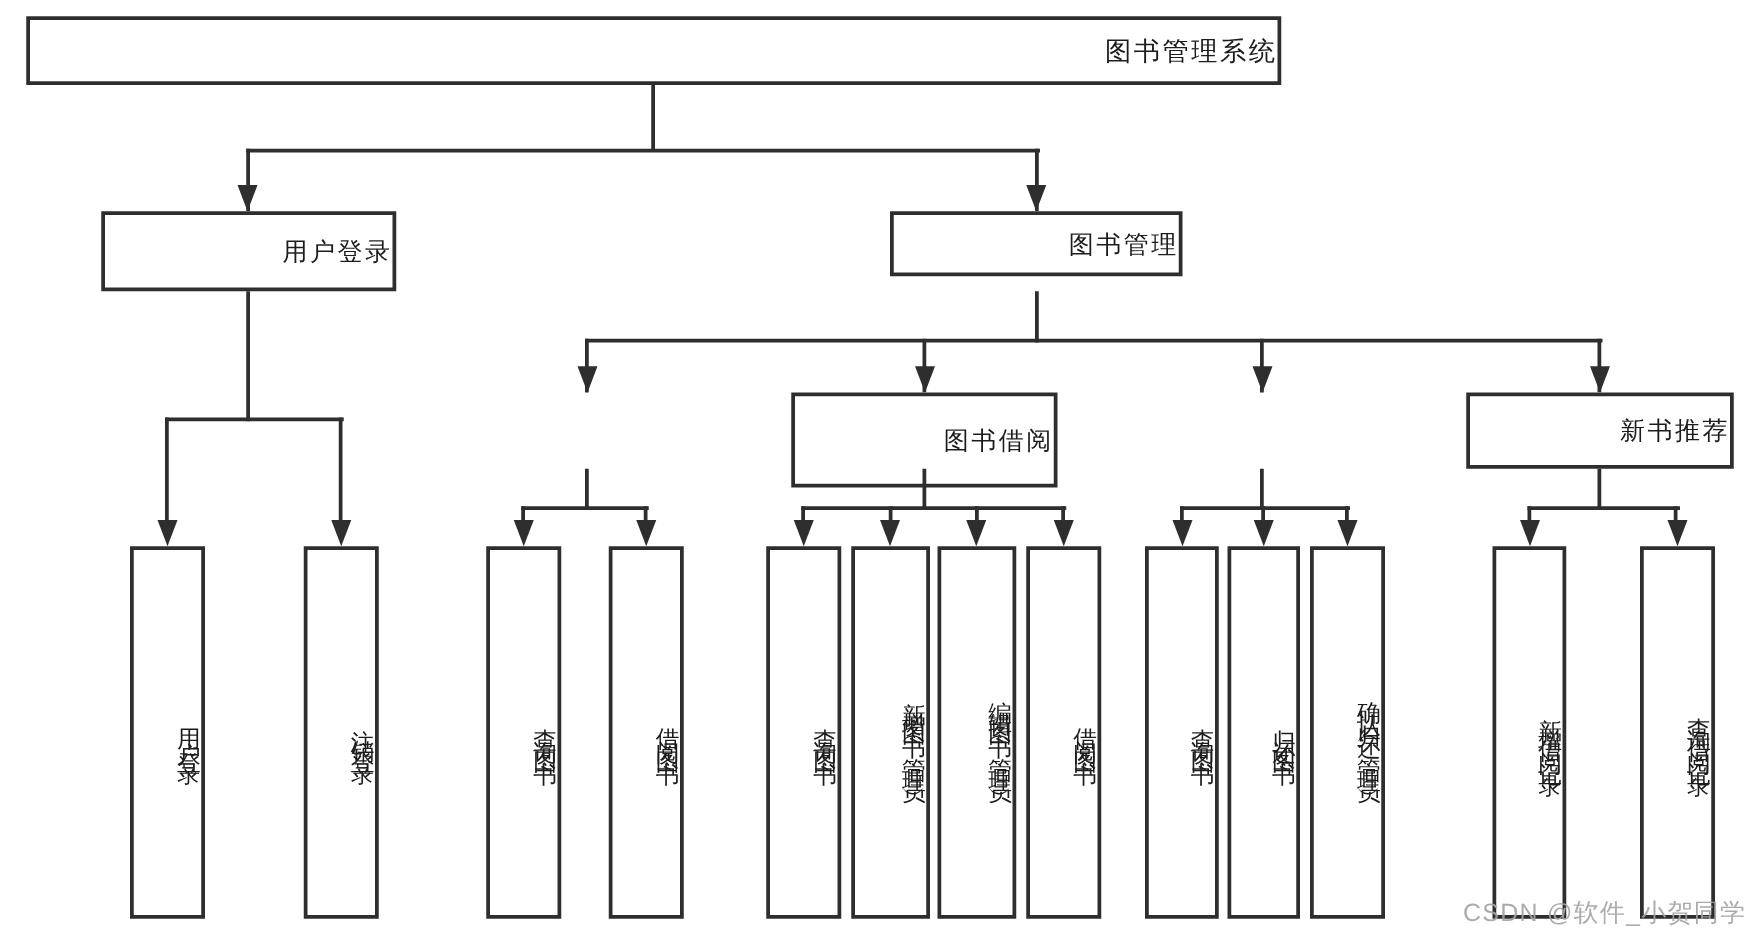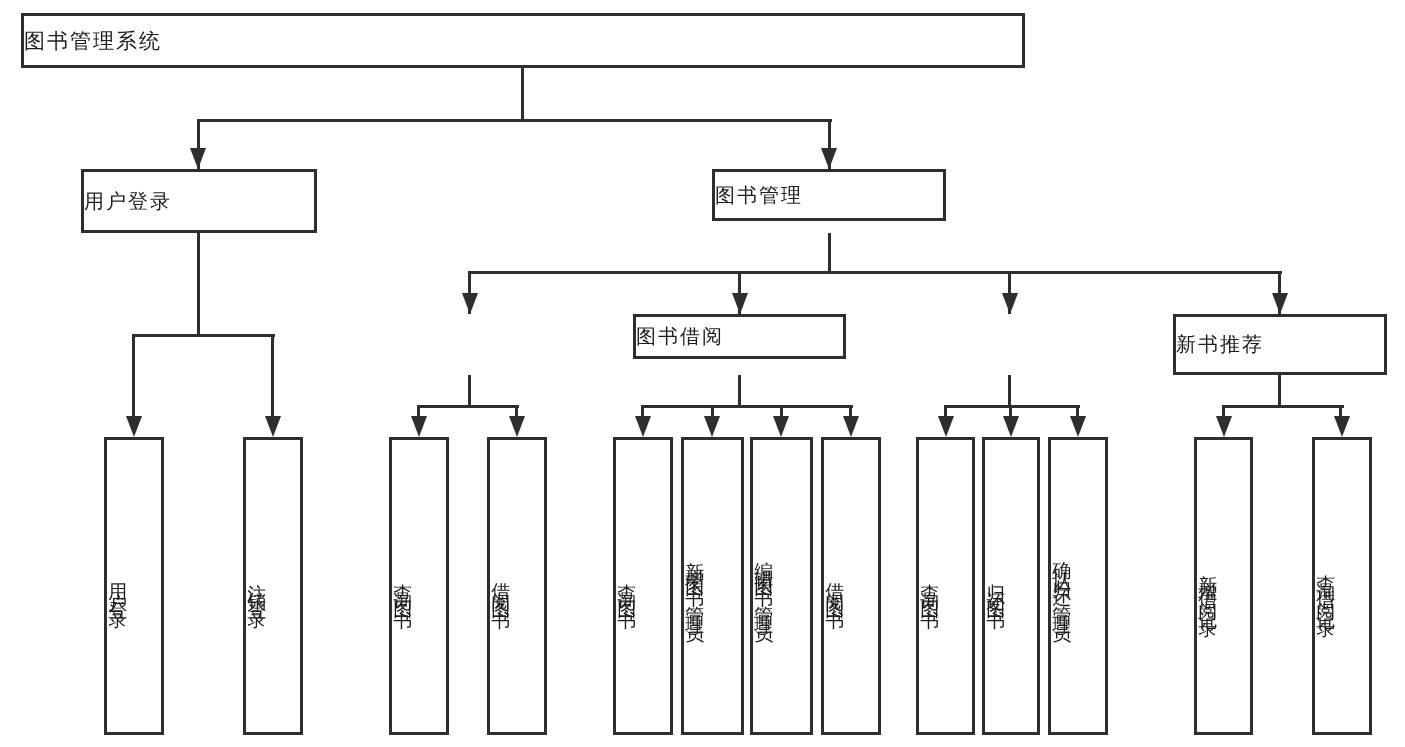--- a/index.html
+++ b/index.html
@@ -14,21 +14,21 @@
     overflow: hidden;
   }
 
   
   .node {
     position: absolute;
     background: #ffffff;
     border: 3px solid #2e2e2e;
     display: flex;
     align-items: center;
-    justify-content: flex-start;
+    justify-content: flex-end;
     color: #1c1c1c;
   }
   .node-root  { font-size: 21px; letter-spacing: 2px; }
   .node-h     { font-size: 20px; letter-spacing: 2px; }
   .leaf       { font-size: 19px; }
   .leaf .vtext {
     writing-mode: vertical-rl;
     text-orientation: mixed;
     letter-spacing: 9px;
     line-height: 1.15;
@@ -94,21 +94,21 @@
   <div class="hline" style="left:468px; top:271px; width:814px;"></div>
   <div class="vline" style="left:468px; top:271px; height:43px;"></div>
   <div class="vline" style="left:738px; top:271px; height:43px;"></div>
   <div class="vline" style="left:1008px; top:271px; height:43px;"></div>
   <div class="vline" style="left:1278px; top:271px; height:43px;"></div>
   <div class="arrow" style="left:462px; top:293px;"></div>
   <div class="arrow" style="left:732px; top:293px;"></div>
   <div class="arrow" style="left:1002px; top:293px;"></div>
   <div class="arrow" style="left:1272px; top:293px;"></div>
 
-  <div class="node node-h" style="left:633px; top:314px; width:213px; height:45px;">
+  <div class="node node-h" style="left:633px; top:314px; width:213px; height:76px;">
     <span>图书借阅</span>
   </div>
   <div class="node node-h" style="left:1173px; top:314px; width:214px; height:61px;">
     <span>新书推荐</span>
   </div>
 
   <div class="vline" style="left:468px; top:375px; height:33px;"></div>
   <div class="hline" style="left:417px; top:405px; width:102px;"></div>
   <div class="vline" style="left:417px; top:405px; height:14px;"></div>
   <div class="vline" style="left:515px; top:405px; height:14px;"></div>
@@ -179,14 +179,15 @@
     <span class="vtext">确认归还（管理员）</span>
   </div>
 
   <div class="node leaf" style="left:1194px; top:437px; width:59px; height:298px;">
     <span class="vtext">新增借阅记录</span>
   </div>
   <div class="node leaf" style="left:1312px; top:437px; width:60px; height:298px;">
     <span class="vtext">查询借阅记录</span>
   </div>
 
+  <div class="watermark">CSDN @软件_小贺同学</div>
 
 </div>
 
 </body></html>

